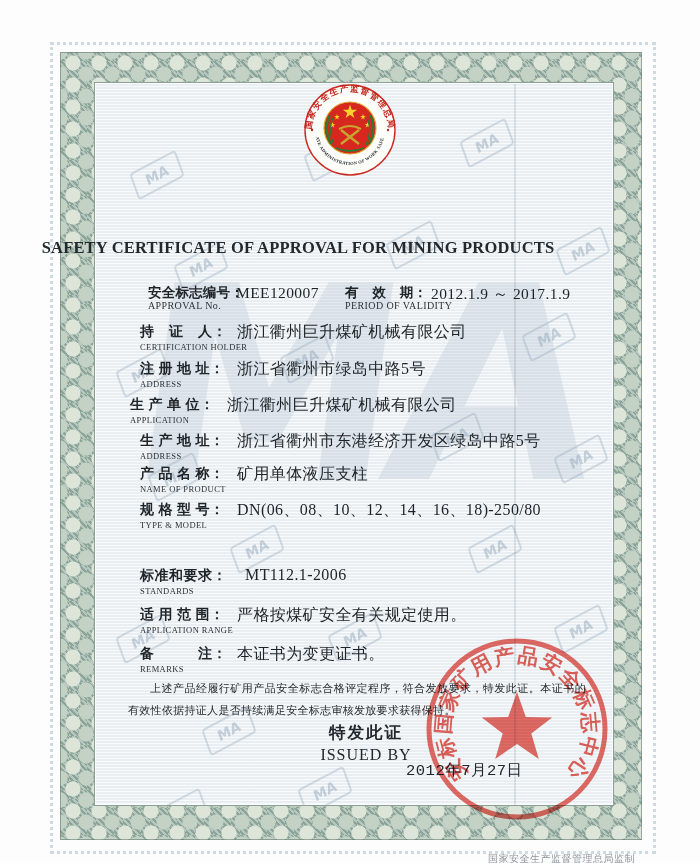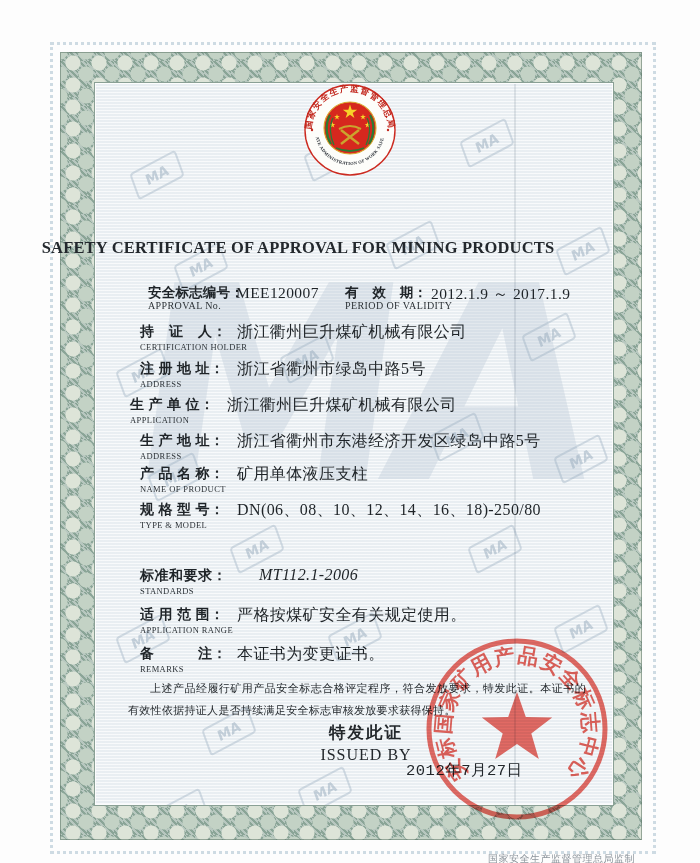--- a/index.html
+++ b/index.html
@@ -40,21 +40,21 @@
   .title{position:absolute;left:0;top:188px;width:700px;text-align:center;
          font-size:31px;font-weight:700;letter-spacing:13px;text-indent:13px;color:#1b2025;}
   .subtitle{position:absolute;left:0;top:238px;width:596px;text-align:center;
             font-size:16.5px;font-weight:700;letter-spacing:0.2px;color:#23282d;}
 
   
   .row{position:absolute;white-space:nowrap;}
   .lbl{font-size:14px;font-weight:600;white-space:pre;letter-spacing:0.5px;color:#1f2428;}
   .sub{position:absolute;left:0;top:20px;font-size:8.5px;letter-spacing:.4px;color:#2c3237;white-space:nowrap;}
   .val{position:absolute;left:97px;top:0;font-size:16px;letter-spacing:0.4px;color:#1e2327;white-space:nowrap;}
-  .row-std .val{left:119px;font-style:italic;}
+  .row-std .val{left:105px;}
   .row1 .lbl{font-size:13.5px;letter-spacing:0.2px;}
   .row1 .sub{top:17px;font-size:10px;}
   .row1 .val{font-size:15.5px;top:1px;}
   .ap .val{left:88px;}
   .vd .val{left:86px;}
 
   .statement{position:absolute;left:128px;top:678px;width:458px;font-size:11px;line-height:21.5px;
              letter-spacing:0.3px;text-align:justify;text-indent:2em;color:#1f2428;}
   .issuedby{position:absolute;left:318px;top:722px;width:96px;text-align:center;}
   .issuedby .cn{font-size:16.5px;font-weight:600;letter-spacing:2px;}

